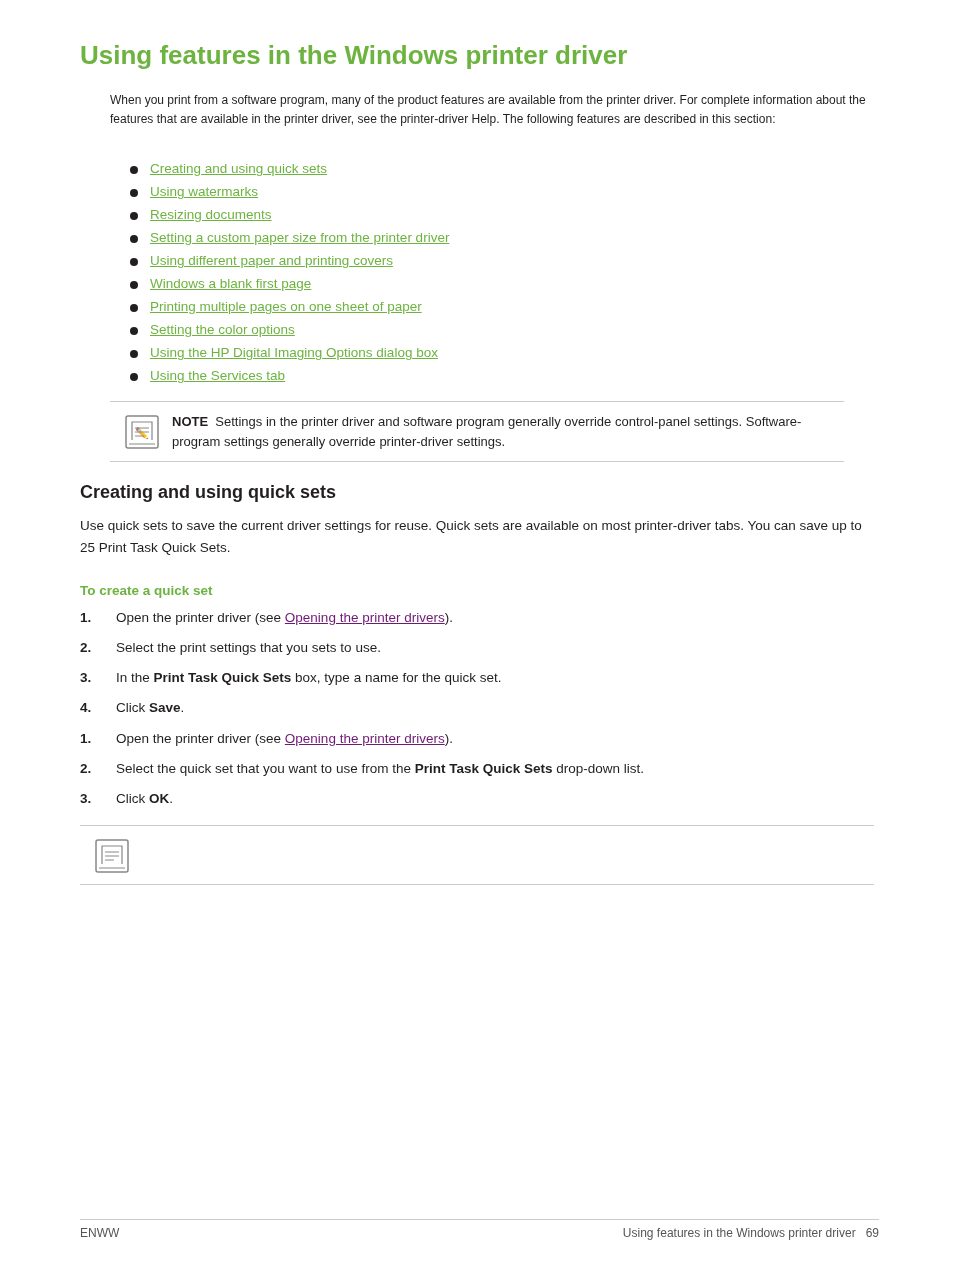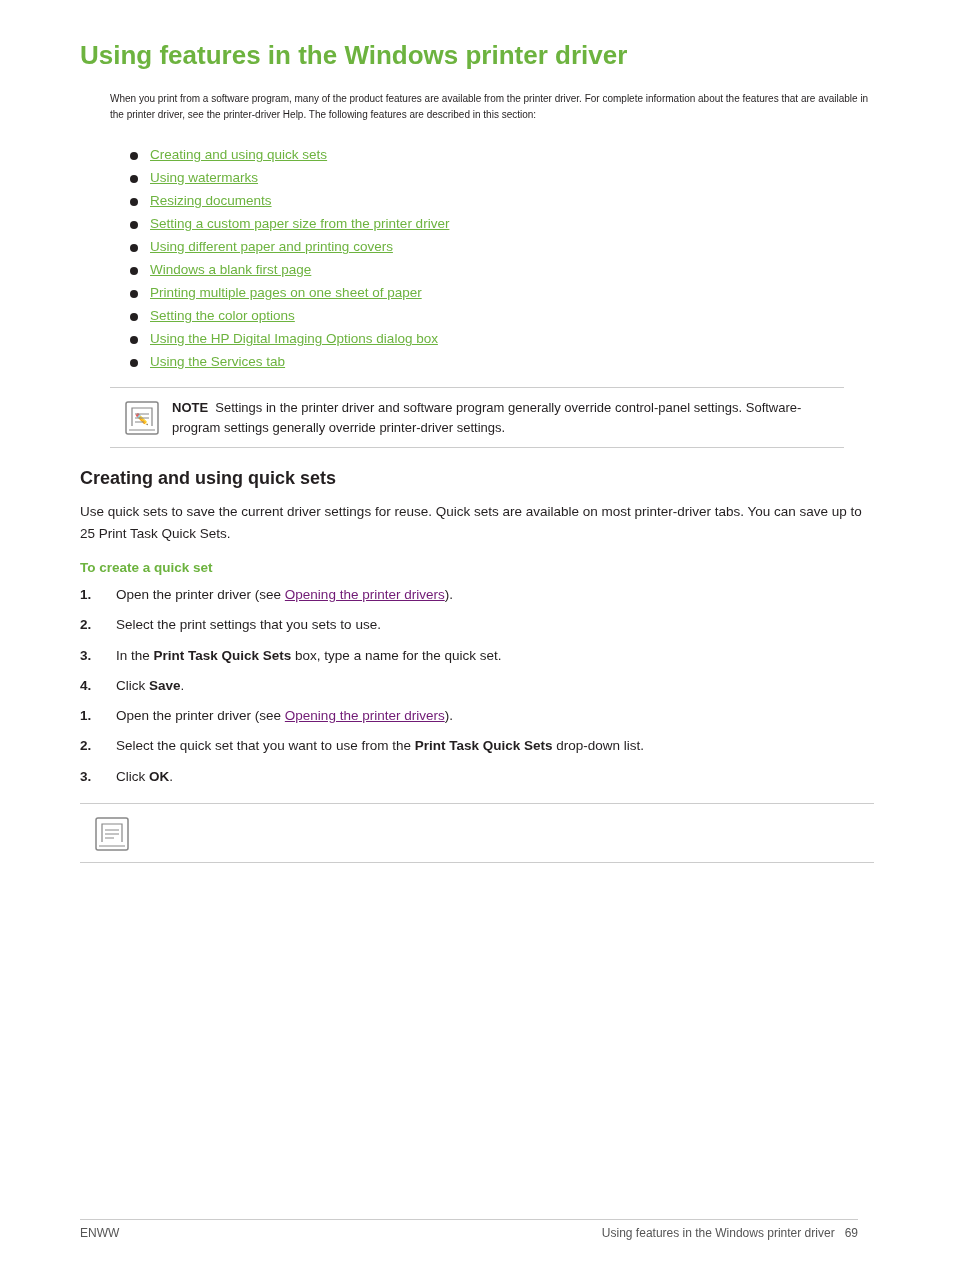--- a/index.html
+++ b/index.html
@@ -16,23 +16,23 @@
       max-width: 954px;
     }
     h1.page-title {
       color: #6db33f;
       font-size: 26px;
       font-weight: bold;
       margin-bottom: 20px;
       border-bottom: none;
     }
     .intro-text {
-      font-size: 10px;
+      font-size: 12px;
       line-height: 1.6;
-      margin-bottom: 24px;
+      margin-bottom: 32px;
       margin-left: 30px;
     }
     .bullet-list {
       list-style: none;
       margin-left: 50px;
       margin-bottom: 18px;
     }
     .bullet-list li {
       margin-bottom: 8px;
       display: flex;
@@ -77,21 +77,21 @@
     }
     h2.section-title {
       font-size: 18px;
       font-weight: bold;
       color: #231f20;
       margin-bottom: 12px;
     }
     .section-intro {
       font-size: 13.5px;
       line-height: 1.6;
-      margin-bottom: 16px;
+      margin-bottom: 24px;
     }
     h3.sub-section {
       color: #6db33f;
       font-size: 13.5px;
       font-weight: bold;
       margin-bottom: 10px;
       margin-top: 0;
     }
     .numbered-list {
       list-style: none;
@@ -109,21 +109,21 @@
       min-width: 36px;
       color: #231f20;
     }
     .numbered-list a {
       color: #701a75;
     }
     .footer {
       position: absolute;
       bottom: 30px;
       left: 80px;
-      right: 96px;
+      right: 75px;
       display: flex;
       justify-content: space-between;
       font-size: 12px;
       color: #555;
       border-top: 1px solid #ccc;
       padding-top: 6px;
     }
     .section-wrapper {
       margin-left: 0;
     }

